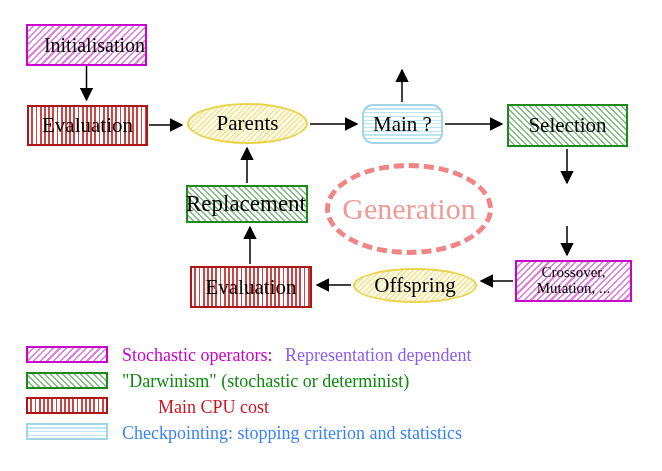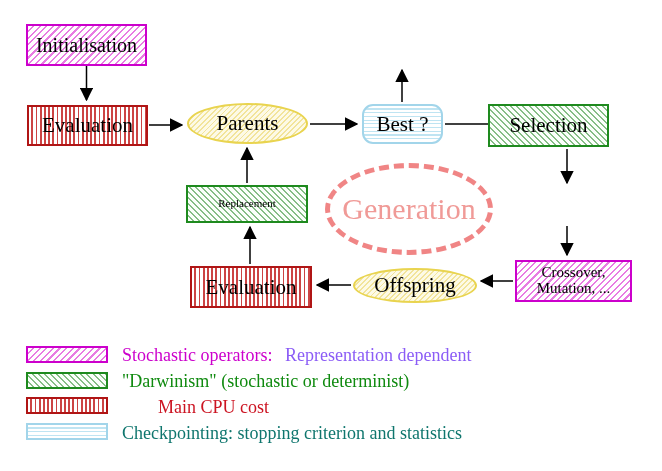--- a/index.html
+++ b/index.html
@@ -38,23 +38,23 @@
     border:5px dashed #f08585;border-radius:50%;
     color:#f09a97;font-size:30px;
   }
   
   .swatch{position:absolute;width:82px;height:17px;box-sizing:border-box;}
   .lg-text{position:absolute;left:122px;font-size:18px;white-space:nowrap;}
   .t-magenta{color:#cc00cc;}
   .t-gold{color:#8b5cf6;}
   .t-green{color:#0f8a0f;}
   .t-red{color:#cc1422;}
-  .t-blue{color:#0f766e;}
+  .t-blue{color:#3b82f6;}
   .arrows{position:absolute;left:0;top:0;pointer-events:none;}
-  .small1{font-size:11px;}
+  .small1{font-size:23px;justify-content:flex-end;}
   .small2{font-size:15px;}
   .big{font-size:21px;}
 </style>
 </head>
 <body>
 
 <div id="canvas">
 
   <svg class="arrows" width="662" height="471" viewBox="0 0 662 471">
     <defs>
@@ -68,38 +68,38 @@
     <line x1="402" y1="102" x2="402" y2="70" stroke="#000" stroke-width="1.5" marker-end="url(#ah)"></line>
     <line x1="445" y1="124" x2="502" y2="124" stroke="#000" stroke-width="1.5" marker-end="url(#ah)"></line>
     <line x1="567" y1="149" x2="567" y2="183" stroke="#000" stroke-width="1.5" marker-end="url(#ah)"></line>
     <line x1="567" y1="226" x2="567" y2="255" stroke="#000" stroke-width="1.5" marker-end="url(#ah)"></line>
     <line x1="513" y1="281" x2="481" y2="281" stroke="#000" stroke-width="1.5" marker-end="url(#ah)"></line>
     <line x1="351" y1="285" x2="317" y2="285" stroke="#000" stroke-width="1.5" marker-end="url(#ah)"></line>
     <line x1="250" y1="264" x2="250" y2="227" stroke="#000" stroke-width="1.5" marker-end="url(#ah)"></line>
     <line x1="247" y1="183" x2="247" y2="148" stroke="#000" stroke-width="1.5" marker-end="url(#ah)"></line>
   </svg>
 
-  <div class="node hatch-magenta" style="left:26px;top:24px;width:121px;height:42px;">
+  <div class="node hatch-magenta" style="left:26px;top:24px;width:121px;height:42px;justify-content:flex-end;">
     <span>Initialisation</span>
   </div>
 
   <div class="node stripes-red big" style="left:27px;top:105px;width:121px;height:41px;">
     <span>Evaluation</span>
   </div>
 
   <div class="node hatch-yellow big" style="left:187px;top:103px;width:121px;height:41px;">
     <span>Parents</span>
   </div>
 
   <div class="node stripes-cyan rounded big" style="left:362px;top:104px;width:81px;height:40px;">
-    <span>Best ?</span>
+    <span>Main ?</span>
   </div>
 
 
-  <div class="node hatch-green big" style="left:488px;top:104px;width:121px;height:43px;">
+  <div class="node hatch-green big" style="left:507px;top:104px;width:121px;height:43px;">
     <span>Selection</span>
   </div>
 
 
   <div class="node hatch-magenta small2" style="left:515px;top:260px;width:117px;height:42px;flex-direction:column;">
     <span>Crossover,</span>
     <span>Mutation, ...</span>
   </div>
 
   <div class="node hatch-yellow big" style="left:353px;top:268px;width:124px;height:35px;">

